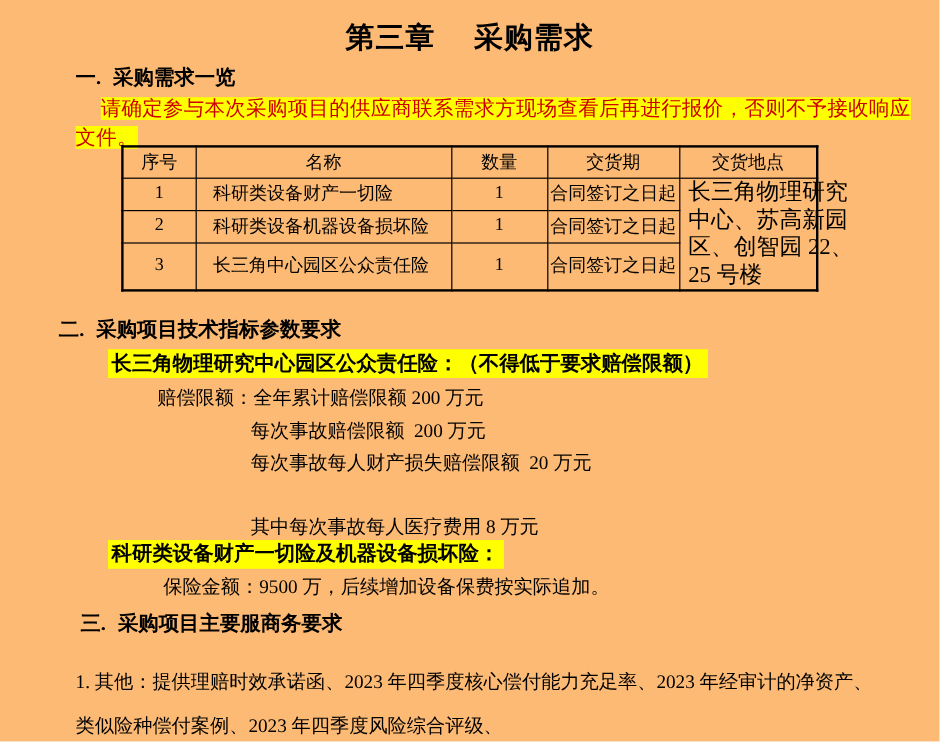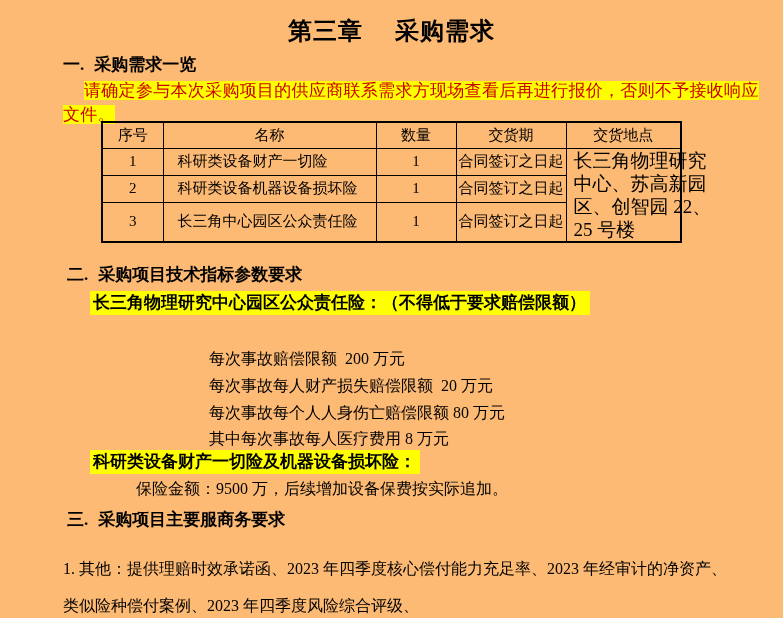--- a/index.html
+++ b/index.html
@@ -16,21 +16,21 @@
     text-align:center; font-size:24px; font-weight:bold;
     letter-spacing:1px;
   }
   .title-gap { display:inline-block; width:32px; }
   .heading {
     position:absolute; font-size:17px; font-weight:bold;
     white-space:nowrap;
   }
   .hnum { display:inline-block; margin-right:10px; }
   #h1 { left:63px; top:53px; }
-  #h2 { left:67px; top:263px;font-family:Liberation Serif, serif; }
+  #h2 { left:49px; top:263px;font-family:Liberation Serif, serif; }
   #h3 { left:67px; top:508px; }
   .notice {
     position:absolute; left:63px; top:79px; width:702px;
     margin:0; font-size:17px; line-height:24px;
     text-indent:21px; letter-spacing:0.3px;
     white-space:pre-line;
   }
   .notice mark { background:#ffff00; color:#cc0000; }
   .req-table {
     position:absolute; left:101px; top:121px;
@@ -128,23 +128,23 @@
   </table>
 
   <div class="heading" id="h2">
     <span class="hnum">二.</span><span>采购项目技术指标参数要求</span>
   </div>
 
   <div class="yhead" id="yh1">
     <mark>长三角物理研究中心园区公众责任险：（不得低于要求赔偿限额）</mark>
   </div>
 
+  <div class="spec-line" id="spec-a">赔偿限额：全年累计赔偿限额 200 万元</div>
   <div class="spec-line" id="spec-b">每次事故赔偿限额  200 万元</div>
   <div class="spec-line" id="spec-c">每次事故每人财产损失赔偿限额  20 万元</div>
-  <div class="spec-line" id="spec-d">每次事故每个人人身伤亡赔偿限额 80 万元</div>
   <div class="spec-line" id="spec-e">其中每次事故每人医疗费用 8 万元</div>
 
   <div class="yhead" id="yh2">
     <mark>科研类设备财产一切险及机器设备损坏险：</mark>
   </div>
 
   <div class="spec-line" id="spec-f">保险金额：9500 万，后续增加设备保费按实际追加。</div>
 
   <div class="heading" id="h3">
     <span class="hnum">三.</span><span>采购项目主要服商务要求</span>

